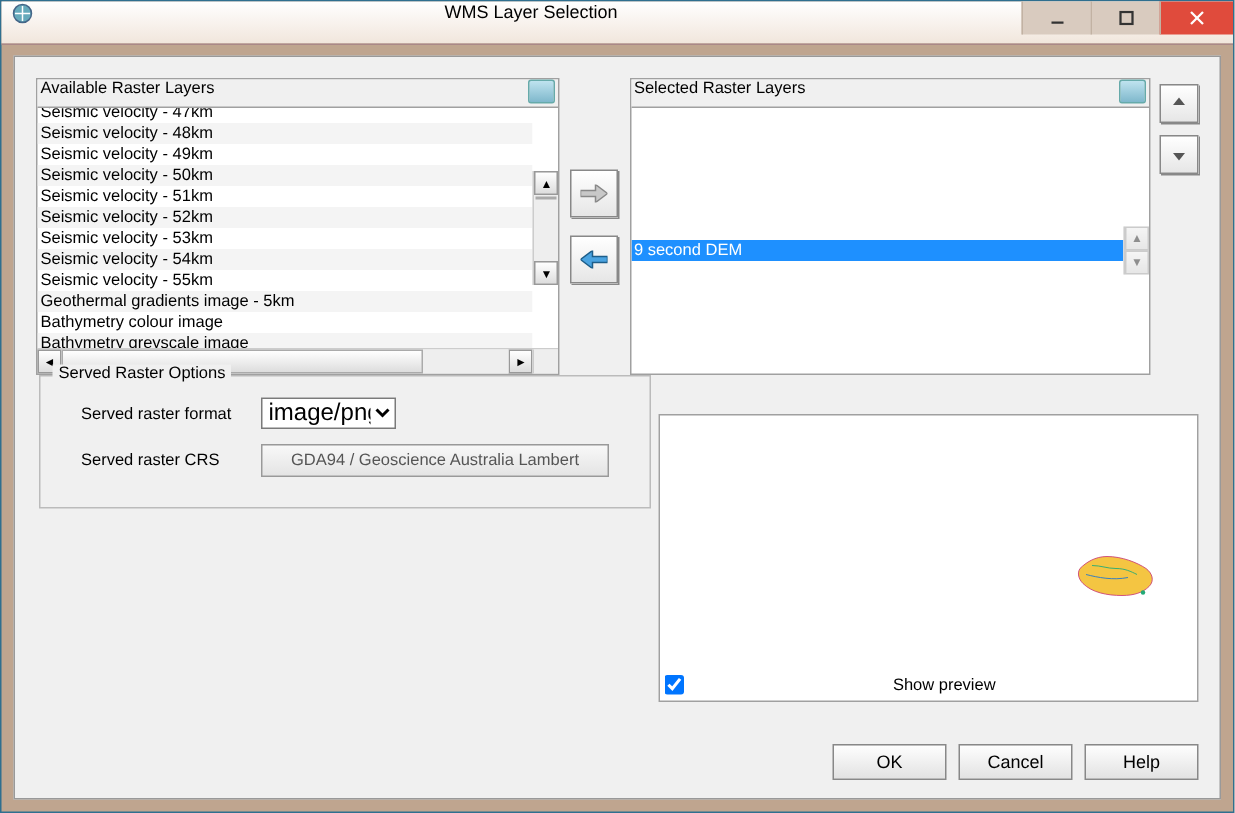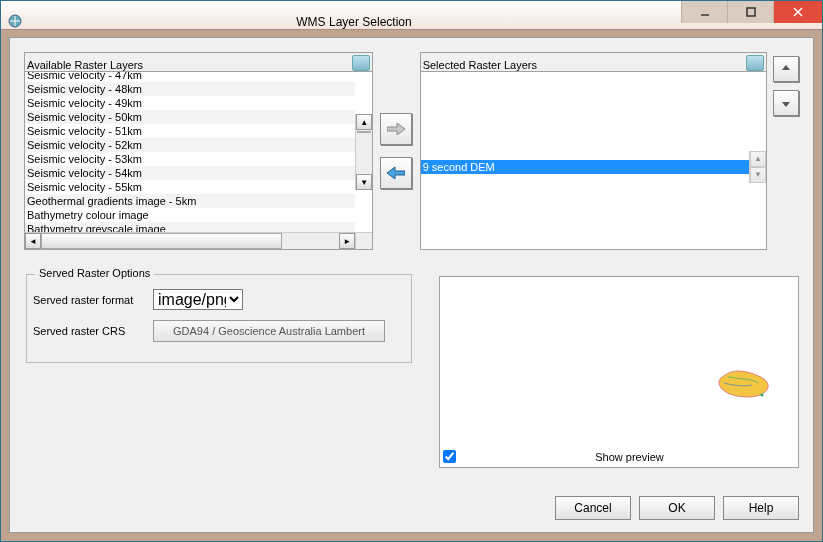--- a/index.html
+++ b/index.html
@@ -1,46 +1,46 @@
 <!DOCTYPE html>
 <html><head>
 <meta charset="utf-8">
 <style>
   html,body{margin:0;padding:0;font-family:"Segoe UI",Tahoma,sans-serif;font-size:12px;color:#000;background:#ccc;}
   .window{width:823px;height:542px;box-sizing:border-box;border:1px solid #2f6f8f;background:#bfa58f;position:relative;}
-  .titlebar{height:28px;background:linear-gradient(#fff,#f1e6dc);display:flex;align-items:flex-end;padding-left:6px;border-bottom:1px solid #a88;}
+  .titlebar{height:28px;background:linear-gradient(#fff,#f1e6dc);display:flex;align-items:flex-start;padding-left:6px;border-bottom:1px solid #a88;}
   .titlebar .icon{width:16px;height:16px;margin-right:4px;display:flex;align-items:center;justify-content:center;}
   .titlebar .title{flex:1;text-align:center;font-size:12px;}
   .winbtns{display:flex;height:100%;}
   .winbtn{width:45px;height:22px;display:flex;align-items:center;justify-content:center;background:#d9cbbf;border-left:1px solid #c2b2a3;}
   .winbtn.close{background:#e04b3c;color:#fff;width:48px;}
   .winbtn svg{width:10px;height:10px;}
   .client{position:absolute;left:8px;top:36px;right:8px;bottom:8px;background:#f0f0f0;border:1px solid #999;padding:14px;box-sizing:border-box;}
   .columns{display:flex;height:198px;}
   .panel{border:1px solid #a0a0a0;background:#fff;display:flex;flex-direction:column;}
   .panel.left{width:360px;}
   .panel.right{width:358px;gap:12px;}
-  .panel-header{height:18px;background:#f0f0f0;border-bottom:1px solid #a0a0a0;display:flex;align-items:flex-end;padding:0 2px;font-size:11px;}
+  .panel-header{height:18px;background:#f0f0f0;border-bottom:1px solid #a0a0a0;display:flex;align-items:flex-start;padding:0 2px;font-size:11px;}
   .panel-header span{flex:1;}
   .hdr-icon{width:16px;height:14px;background:linear-gradient(#bfe3ef,#7fb8cc);border:1px solid #6aa;border-radius:2px;}
   .listwrap{flex:1;display:flex;overflow:hidden;align-items:center;}
   .list{flex:1;overflow:auto;font-size:11px;}
   .list .row{height:14px;line-height:14px;padding-left:2px;white-space:nowrap;}
   .list .row:nth-child(even){background:#f4f4f4;}
   .list .row.sel{background:#1e90ff;color:#fff;}
   .vscroll{width:16px;background:#eee;display:flex;flex-direction:column;border-left:1px solid #ccc;}
   .sbtn{height:14px;border:1px solid #999;background:linear-gradient(#fff,#ddd);display:flex;align-items:center;justify-content:center;font-size:8px;}
   .hscroll{height:16px;border-top:1px solid #ccc;display:flex;}
   .hscroll .track{flex:1;background:#eee;position:relative;}
   .hscroll .thumb{position:absolute;left:0;top:0;bottom:0;width:80%;background:linear-gradient(#fff,#ddd);border:1px solid #aaa;}
   .middle{width:48px;display:flex;flex-direction:column;align-items:center;justify-content:center;}
   .arrowbtn{width:30px;height:30px;border:1px solid #888;background:linear-gradient(#fff,#e6e6e6);margin:6px 0;display:flex;align-items:center;justify-content:center;box-shadow:1px 1px 0 #888;}
   .updown{display:flex;flex-direction:column;margin-left:6px;}
   .updown .arrowbtn{width:24px;height:24px;margin:4px 0;}
-  .group{border:1px solid #bbb;margin-top:24px;padding:14px 6px 10px;position:relative;width:386px;box-sizing:border-box;}
+  .group{border:1px solid #bbb;padding:14px 27px 10px;position:relative;width:386px;box-sizing:border-box;}
   .group .legend{position:absolute;top:-8px;left:8px;background:#f0f0f0;padding:0 4px;font-size:11px;}
   .formrow{display:flex;align-items:center;margin-bottom:10px;font-size:11px;}
   .formrow label{width:120px;}
   select.combo{width:90px;font-size:16px;border:1px solid #7a7a7a;background:#fff;}
   .crsbtn{width:232px;height:22px;border:1px solid #999;background:linear-gradient(#f8f8f8,#e4e4e4);font-size:11px;color:#555;}
   .epsg{margin-left:120px;font-size:11px;color:#333;}
   .preview{position:absolute;right:14px;top:238px;width:358px;height:190px;border:1px solid #a0a0a0;background:#fff;}
   .preview-inner{position:absolute;right:26px;top:88px;width:56px;height:36px;}
   .showprev{position:absolute;right:14px;top:412px;width:358px;display:flex;align-items:center;font-size:11px;}
   .showprev input{margin:0 4px 0 2px;}
@@ -188,19 +188,19 @@
         <circle cx="46" cy="30" r="1.5" fill="#2a7"></circle>
       </svg>
     </div>
 
     <div class="showprev">
       <input type="checkbox" checked="" style="">
       <span>Show preview</span>
     </div>
 
     <div class="buttons">
+      <button class="btn">OK</button>
       <button class="btn">Cancel</button>
-      <button class="btn">OK</button>
       <button class="btn">Help</button>
     </div>
 
   </div>
 </div>
 
 </body></html>

